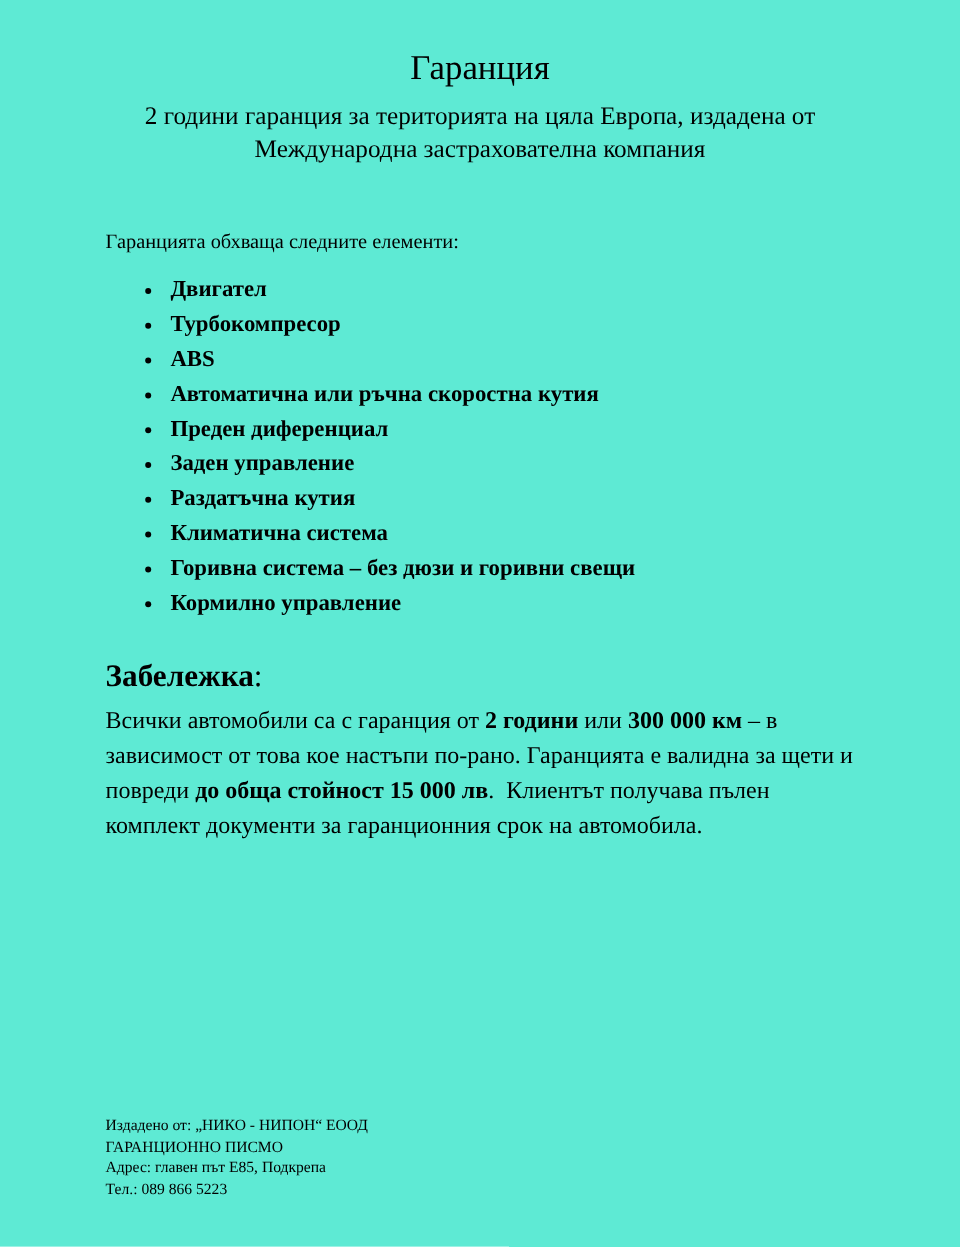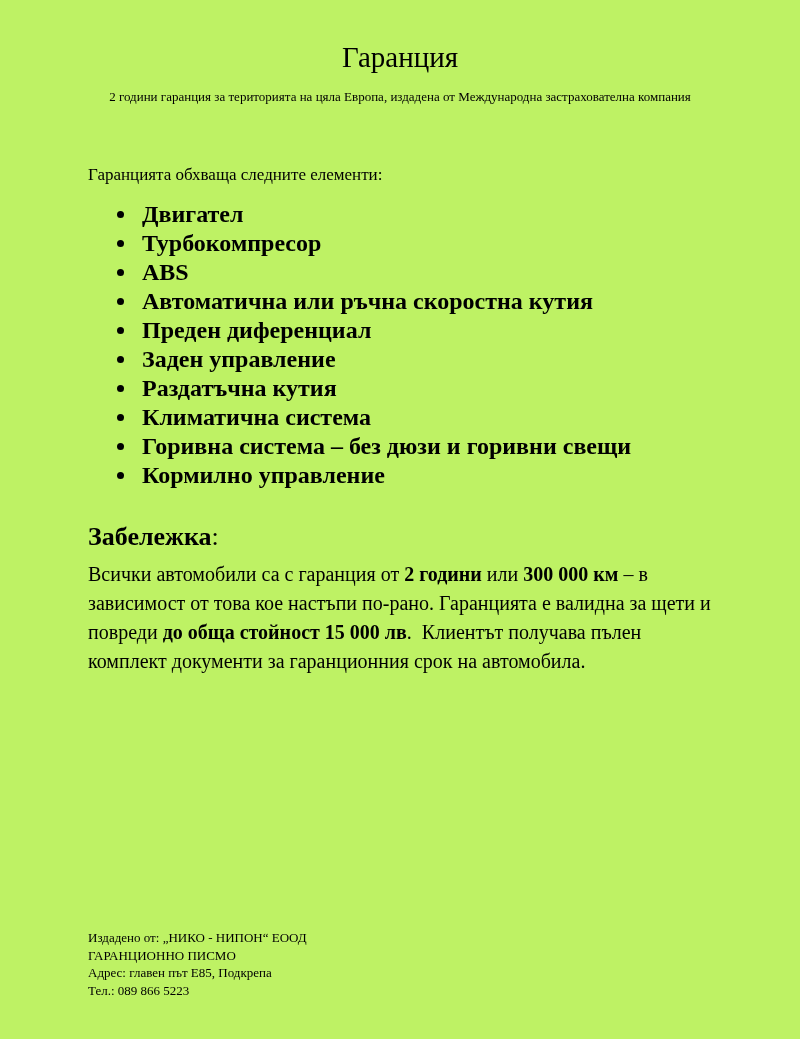--- a/index.html
+++ b/index.html
@@ -5,53 +5,53 @@
   html, body {
     margin: 0;
     padding: 0;
     background: #ffffff;
   }
   .page {
     position: relative;
     width: 800px;
     height: 1039px;
     margin: 0 auto;
-    background: #bef264;
+    background: #5eead4;
     color: #000000;
     font-family: "Liberation Serif", "DejaVu Serif", serif;
     box-sizing: border-box;
     padding: 40px 88px 0 88px;
     overflow: hidden;
   }
   .doc-title {
     margin: 0;
     text-align: center;
     font-size: 29px;
     font-weight: 400;
     line-height: 34px;
   }
   .doc-subtitle {
     margin: 9px 0 0 0;
     text-align: center;
-    font-size: 13px;
+    font-size: 21px;
     font-weight: 400;
     line-height: 27.5px;
   }
   .intro {
     margin: 50px 0 0 0;
     font-size: 17px;
     line-height: 27px;
   }
   ul.items {
     margin: 12px 0 0 0;
     padding: 0 0 0 50px;
     list-style: disc outside;
   }
   ul.items li {
-    font-size: 24px;
+    font-size: 19px;
     font-weight: 700;
     line-height: 29px;
     padding-left: 4px;
   }
   .note-label {
     margin: 33px 0 0 0;
     font-size: 26px;
     line-height: 27px;
   }
   .note-label .lbl { font-weight: 700; }

